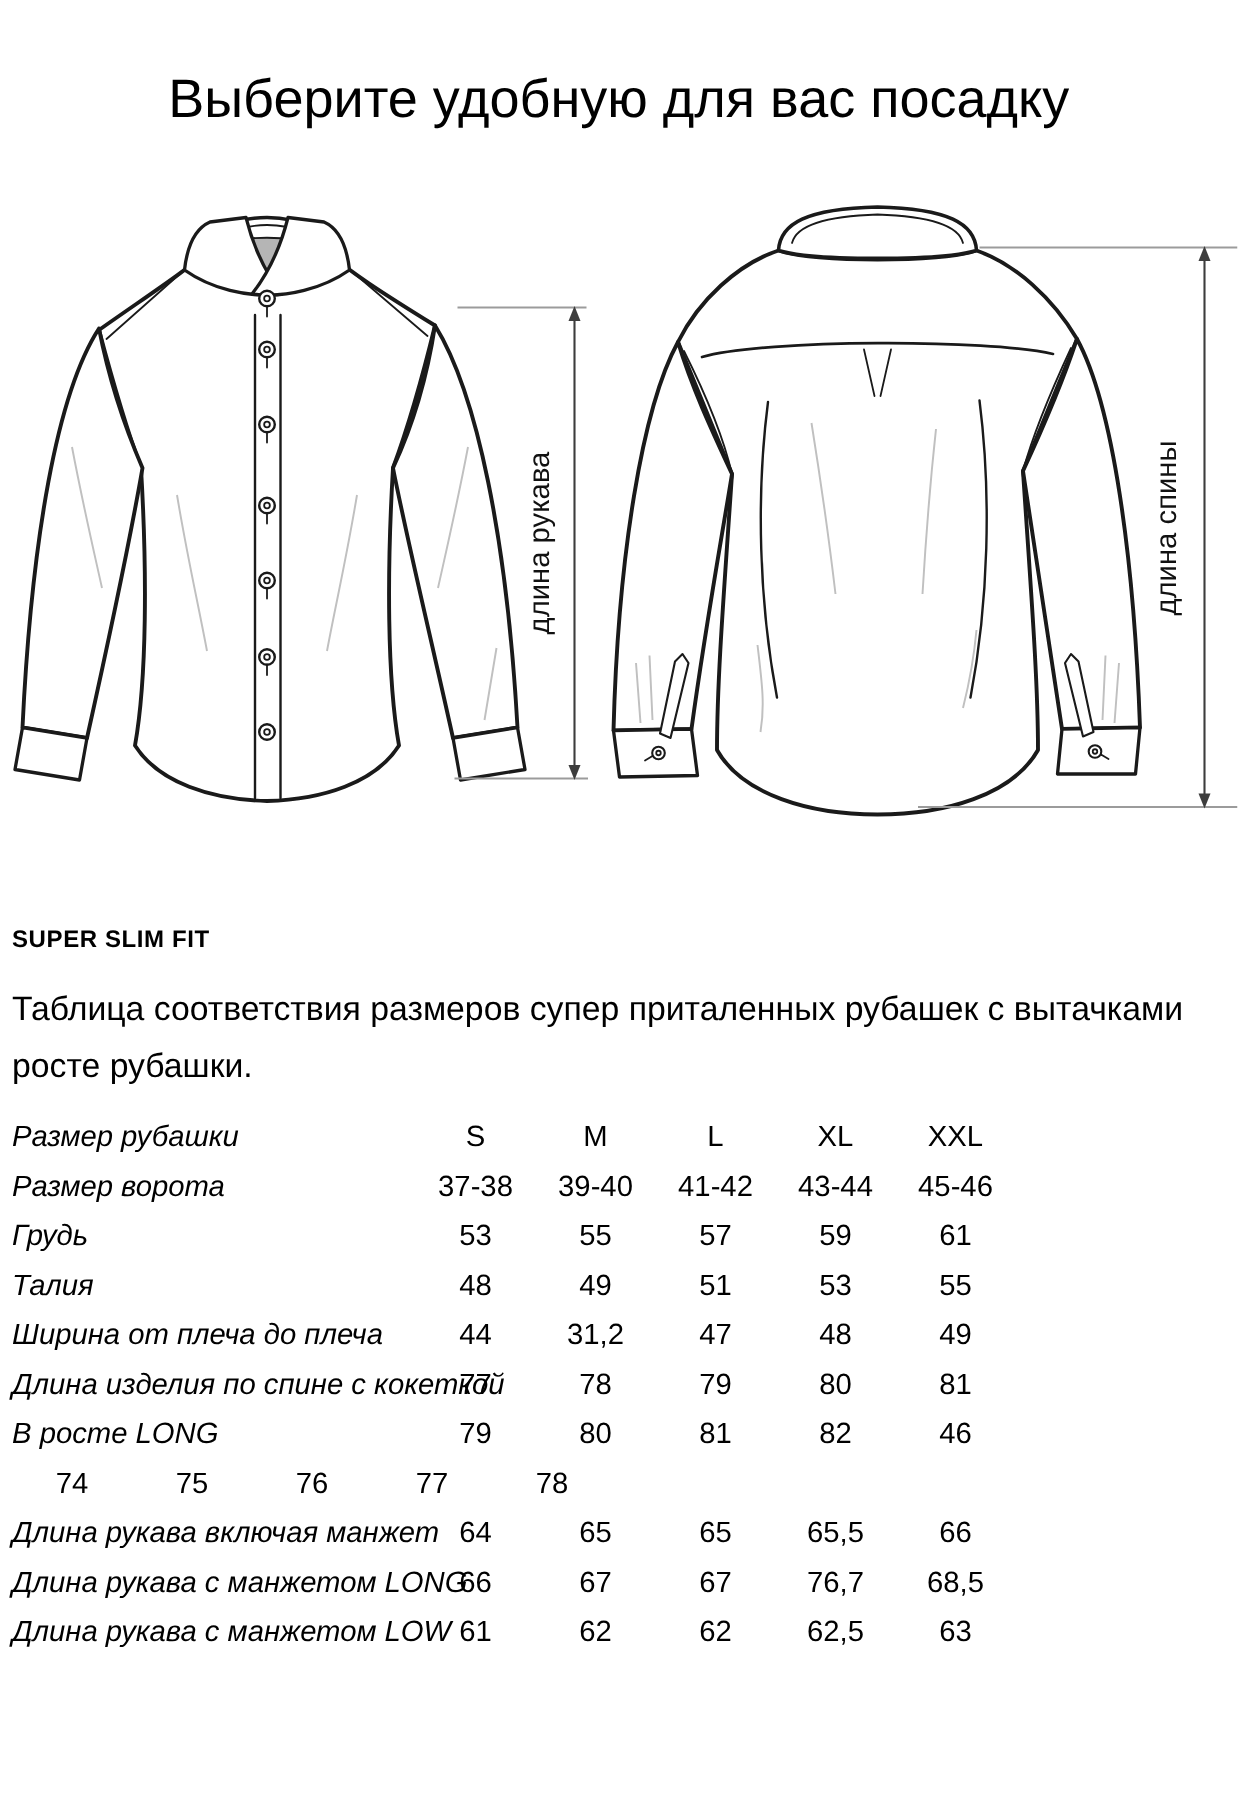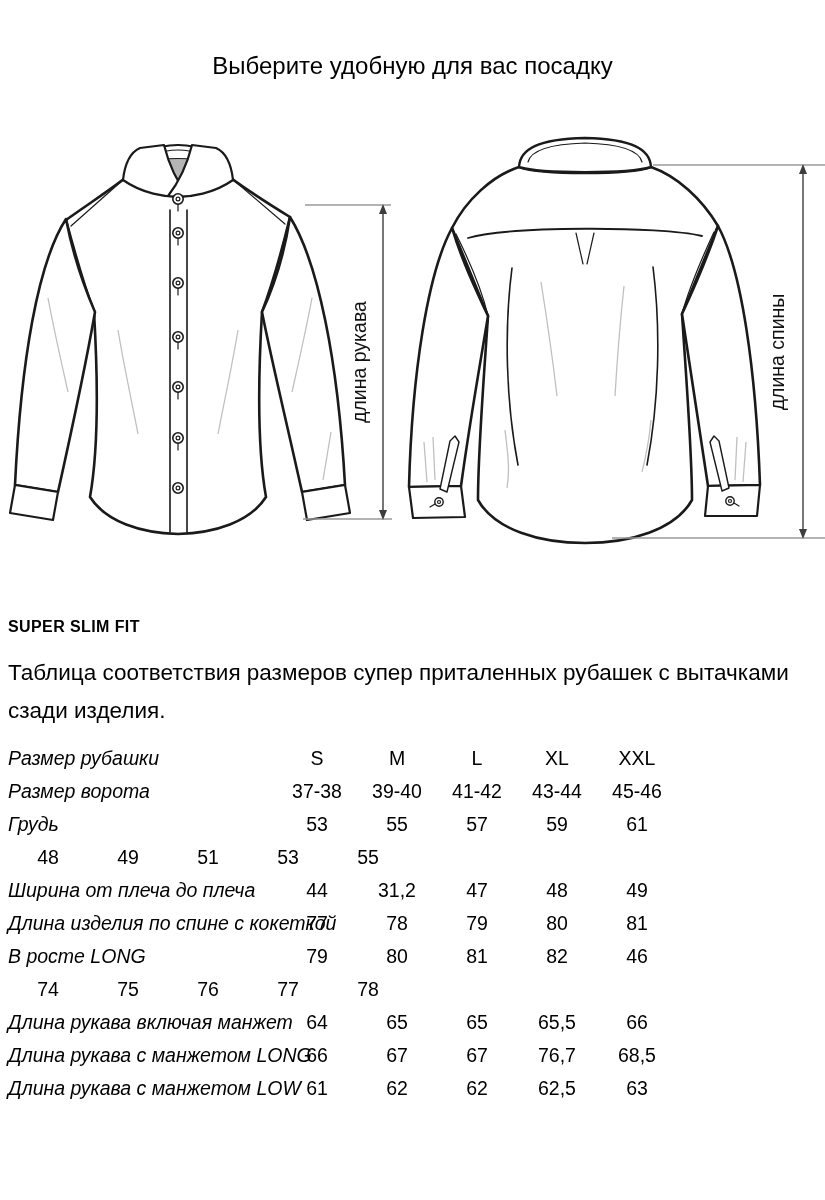--- a/index.html
+++ b/index.html
@@ -1,18 +1,18 @@
 <!DOCTYPE html>
 <html><head>
 <meta charset="utf-8">
 <style>
   html,body{margin:0;padding:0;background:#fff;}
   body{width:825px;height:1200px;position:relative;font-family:"Liberation Sans",sans-serif;color:#000;overflow:hidden;}
   .abs{position:absolute;}
-  #title{top:50px;left:0;width:825px;text-align:center;font-size:24px;font-weight:400;line-height:32px;}
+  #title{top:50px;left:0;width:825px;text-align:center;font-size:36px;font-weight:400;line-height:32px;}
   #diagram{top:0;left:0;width:825px;height:600px;}
   #fit-heading{top:618px;left:8px;font-size:16px;font-weight:700;letter-spacing:.4px;}
   #fit-desc{top:654px;left:8px;font-size:22.5px;line-height:38px;}
   #fit-desc span{display:block;}
   #size-table{top:742px;left:8px;width:670px;font-size:19.5px;}
   .trow{display:flex;height:33px;align-items:center;}
   .tlabel{width:269px;flex:0 0 269px;white-space:nowrap;font-style:italic;}
   .tcell{width:80px;flex:0 0 80px;text-align:center;}
   svg .ink{stroke:#1a1a1a;fill:none;stroke-linecap:round;stroke-linejoin:round;}
   svg .fillw{fill:#ffffff;}
@@ -157,21 +157,21 @@
     <polygon class="ah" points="803,164 799,174 807,174"></polygon>
     <polygon class="ah" points="803,539 799,529 807,529"></polygon>
     <text text-anchor="middle" transform="rotate(-90 784 352)" x="784" y="352">длина спины</text>
   </g>
 </svg>
 
 <div id="fit-heading" class="abs">SUPER SLIM FIT</div>
 
 <div id="fit-desc" class="abs">
   <span>Таблица соответствия размеров супер приталенных рубашек с вытачками</span>
-  <span>сзади изделия.</span>
+  <span>росте рубашки.</span>
 </div>
 
 <div id="size-table" class="abs">
   <div class="trow">
     <div class="tlabel">Размер рубашки</div>
     <div class="tcell">S</div>
     <div class="tcell">M</div>
     <div class="tcell">L</div>
     <div class="tcell">XL</div>
     <div class="tcell">XXL</div>
@@ -186,20 +186,21 @@
   </div>
   <div class="trow">
     <div class="tlabel">Грудь</div>
     <div class="tcell">53</div>
     <div class="tcell">55</div>
     <div class="tcell">57</div>
     <div class="tcell">59</div>
     <div class="tcell">61</div>
   </div>
   <div class="trow">
+    <div class="tlabel">Талия</div>
     <div class="tcell">48</div>
     <div class="tcell">49</div>
     <div class="tcell">51</div>
     <div class="tcell">53</div>
     <div class="tcell">55</div>
   </div>
   <div class="trow">
     <div class="tlabel">Ширина от плеча до плеча</div>
     <div class="tcell">44</div>
     <div class="tcell">31,2</div>

